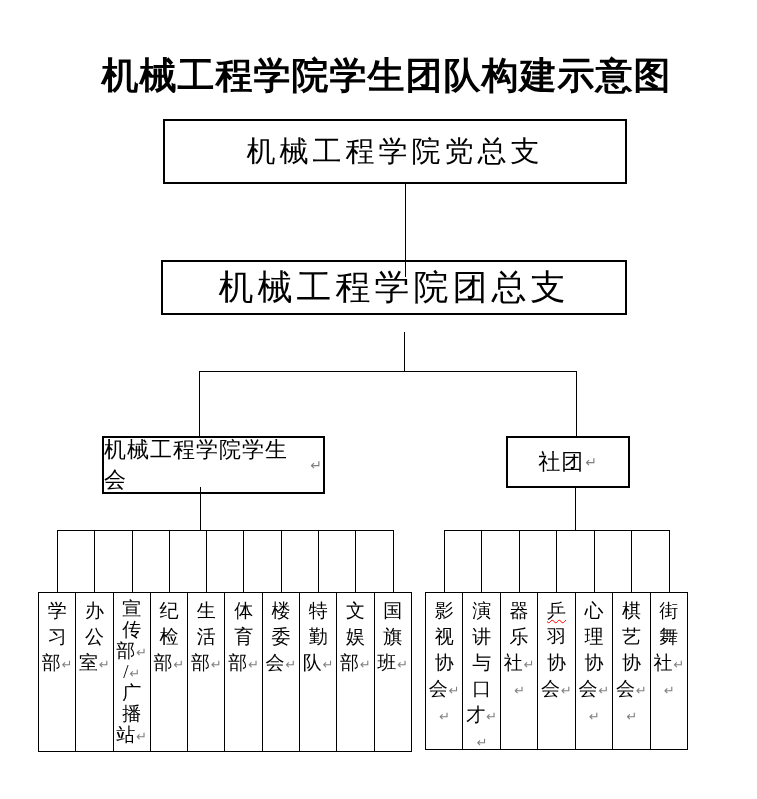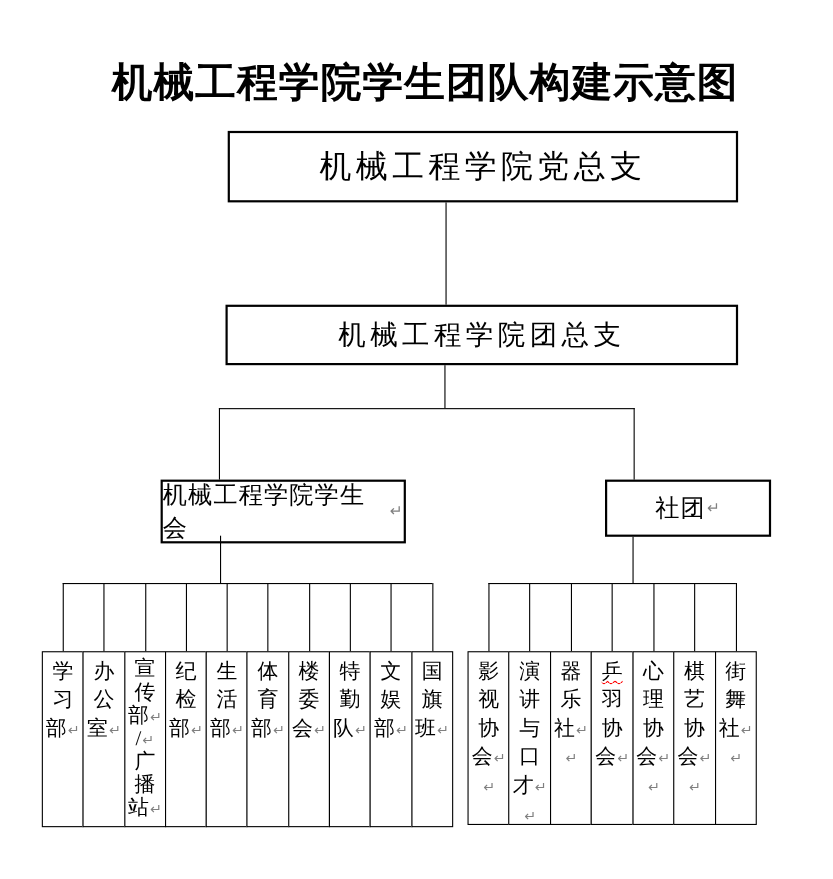--- a/index.html
+++ b/index.html
@@ -7,26 +7,26 @@
     position:relative;width:757px;height:799px;background:#ffffff;
     font-family:"Liberation Serif","DejaVu Serif",serif;color:#000;
     overflow:hidden;
   }
   .title{
     position:absolute;left:0;top:46px;width:100%;height:44px;line-height:44px;
     margin:8px;text-align:center;font-size:37px;font-weight:bold;letter-spacing:1px;
   }
   .box{
     position:absolute;box-sizing:border-box;border:2px solid #000;background:#fff;
-    display:flex;align-items:center;justify-content:center;margin-left:44px;
+    display:flex;align-items:center;justify-content:center;
   }
   .box-root{left:163px;top:119px;width:464px;height:65px;font-size:29px;letter-spacing:4px;}
-  .box-l2{left:161px;top:277px;width:466px;height:55px;font-size:25px;letter-spacing:4px;}
+  .box-l2{left:161px;top:260px;width:466px;height:55px;font-size:35px;letter-spacing:4px;}
   .box-union{left:102px;top:436px;width:223px;height:58px;font-size:22px;letter-spacing:1px;}
-  .box-clubs{left:506px;top:436px;width:151px;height:52px;font-size:22px;letter-spacing:1px;}
+  .box-clubs{left:506px;top:436px;width:124px;height:52px;font-size:22px;letter-spacing:1px;}
   .ln{position:absolute;background:#000;}
   .ret{
     color:#808080;font-family:"DejaVu Sans",sans-serif;font-size:14px;
     margin-left:1px;vertical-align:baseline;
   }
   .cellrow{position:absolute;display:flex;}
   #union-cells{left:38px;top:592px;height:160px;}
   #club-cells{left:425px;top:592px;height:158px;}
   .cell{
     box-sizing:border-box;border:1px solid #000;background:#fff;height:100%;

